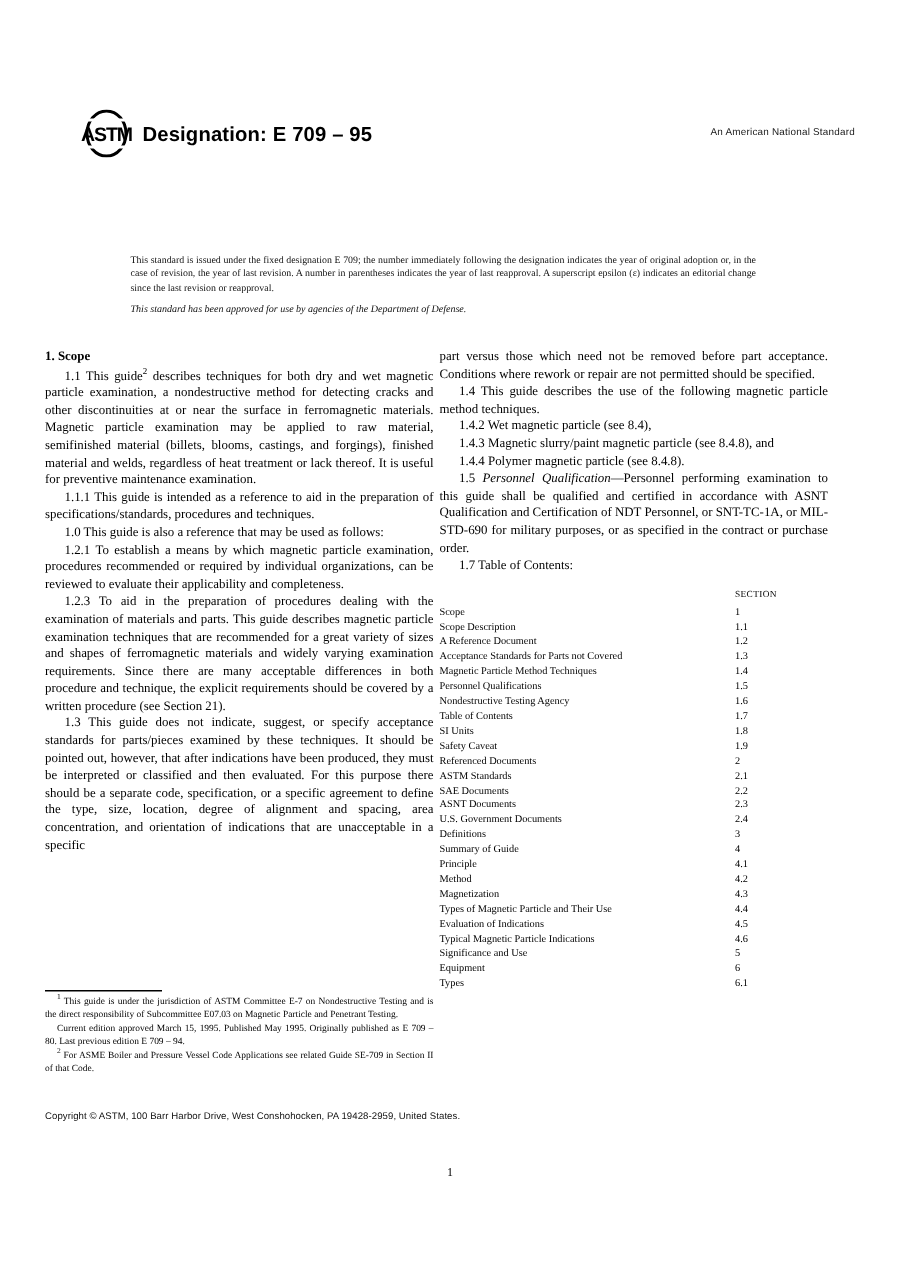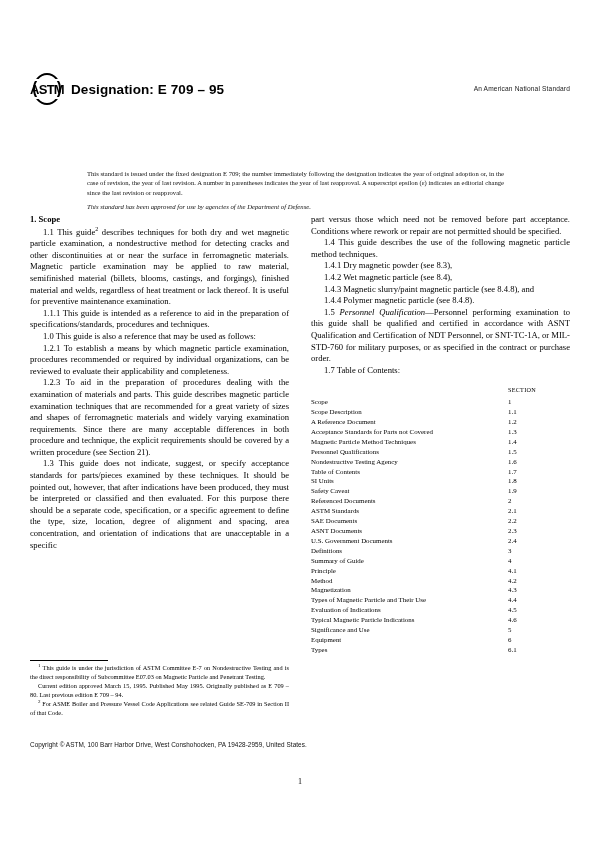--- a/index.html
+++ b/index.html
@@ -25,20 +25,21 @@
     width: 540px;
     height: 34px;
     display: flex;
     align-items: center;
   }
   .astm-logo {
     width: 34px;
     height: 32px;
     flex: 0 0 auto;
     margin-right: 7px;
+    margin-left: 24px;
   }
   .designation {
     font-family: "Liberation Sans", "DejaVu Sans", sans-serif;
     font-weight: bold;
     font-size: 13.5px;
     letter-spacing: 0.1px;
     color: #000000;
     white-space: nowrap;
   }
   .ansi-note {
@@ -90,24 +91,24 @@
     font-size: 6.7px;
     line-height: 9.4px;
     font-style: italic;
     color: #111;
   }
 
   
   .columns {
     position: absolute;
     left: 30px;
-    top: 214px;
+    top: 232px;
     width: 540px;
     display: flex;
-    gap: 22px;
+    gap: 4px;
   }
   .col {
     width: 259px;
     flex: 0 0 259px;
   }
   .sec-head {
     font-weight: bold;
     font-size: 8.6px;
     line-height: 11.6px;
     margin: 0 0 1px 0;
@@ -225,26 +226,25 @@
       <p class="body">1.1.1 This guide is intended as a reference to aid in the preparation of specifications/standards, procedures and techniques.</p>
       <p class="body">1.0 This guide is also a reference that may be used as follows:</p>
       <p class="body">1.2.1 To establish a means by which magnetic particle examination, procedures recommended or required by individual organizations, can be reviewed to evaluate their applicability and completeness.</p>
       <p class="body">1.2.3 To aid in the preparation of procedures dealing with the examination of materials and parts. This guide describes magnetic particle examination techniques that are recommended for a great variety of sizes and shapes of ferromagnetic materials and widely varying examination requirements. Since there are many acceptable differences in both procedure and technique, the explicit requirements should be covered by a written procedure (see Section 21).</p>
       <p class="body">1.3 This guide does not indicate, suggest, or specify acceptance standards for parts/pieces examined by these techniques. It should be pointed out, however, that after indications have been produced, they must be interpreted or classified and then evaluated. For this purpose there should be a separate code, specification, or a specific agreement to define the type, size, location, degree of alignment and spacing, area concentration, and orientation of indications that are unacceptable in a specific</p>
     </div>
 
     <div class="col">
       <p class="body noindent">part versus those which need not be removed before part acceptance. Conditions where rework or repair are not permitted should be specified.</p>
       <p class="body">1.4 This guide describes the use of the following magnetic particle method techniques.</p>
-      <p class="body">1.4.1 Dry magnetic powder (see 8.3),</p>
       <p class="body">1.4.2 Wet magnetic particle (see 8.4),</p>
       <p class="body">1.4.3 Magnetic slurry/paint magnetic particle (see 8.4.8), and</p>
       <p class="body">1.4.4 Polymer magnetic particle (see 8.4.8).</p>
 
-      <p class="body"><span>1.5 </span><span class="italic">Personnel Qualification</span><span>—Personnel performing examination to this guide shall be qualified and certified in accordance with ASNT Qualification and Certification of NDT Personnel, or SNT-TC-1A, or MIL-STD-760 for military purposes, or as specified in the contract or purchase order.</span></p>
+      <p class="body"><span>1.5 </span><span class="italic">Personnel Qualification</span><span>—Personnel performing examination to this guide shall be qualified and certified in accordance with ASNT Qualification and Certification of NDT Personnel, or SNT-TC-1A, or MIL-STD-690 for military purposes, or as specified in the contract or purchase order.</span></p>
 
 
       <p class="body">1.7 Table of Contents:</p>
 
       <table class="toc">
         <thead>
           <tr>
             <th></th>
             <th class="sec-col">SECTION</th>
           </tr>

